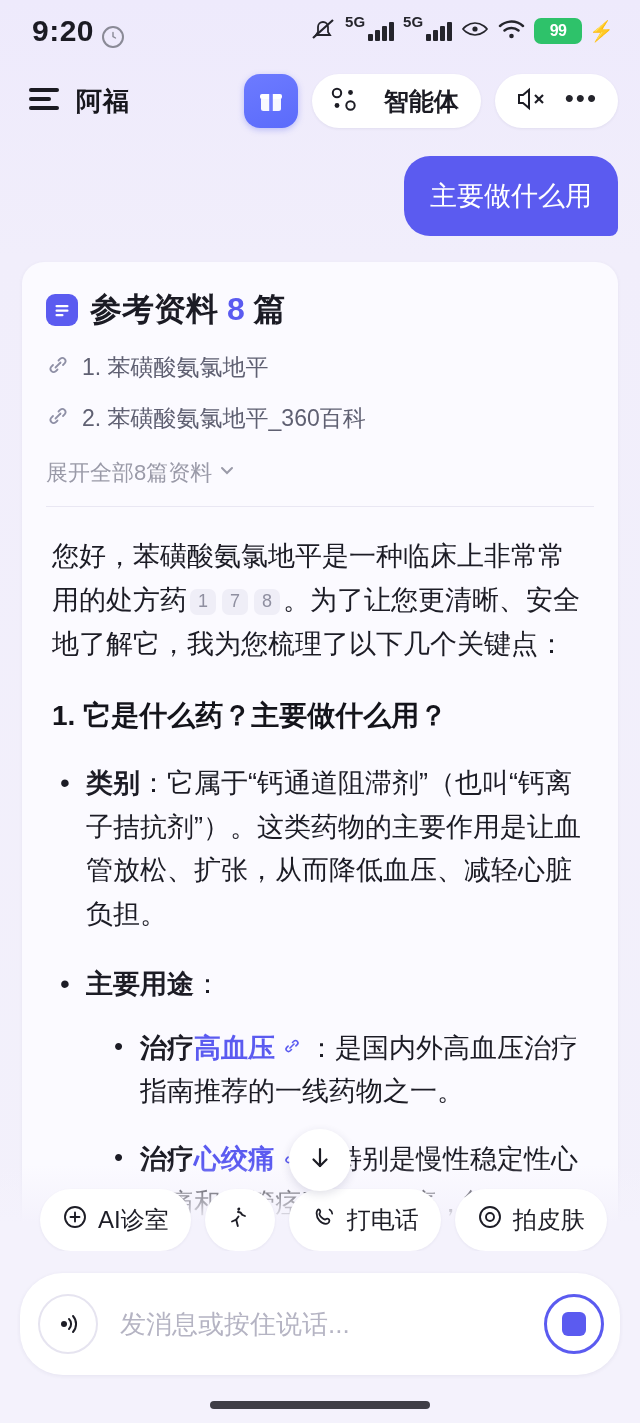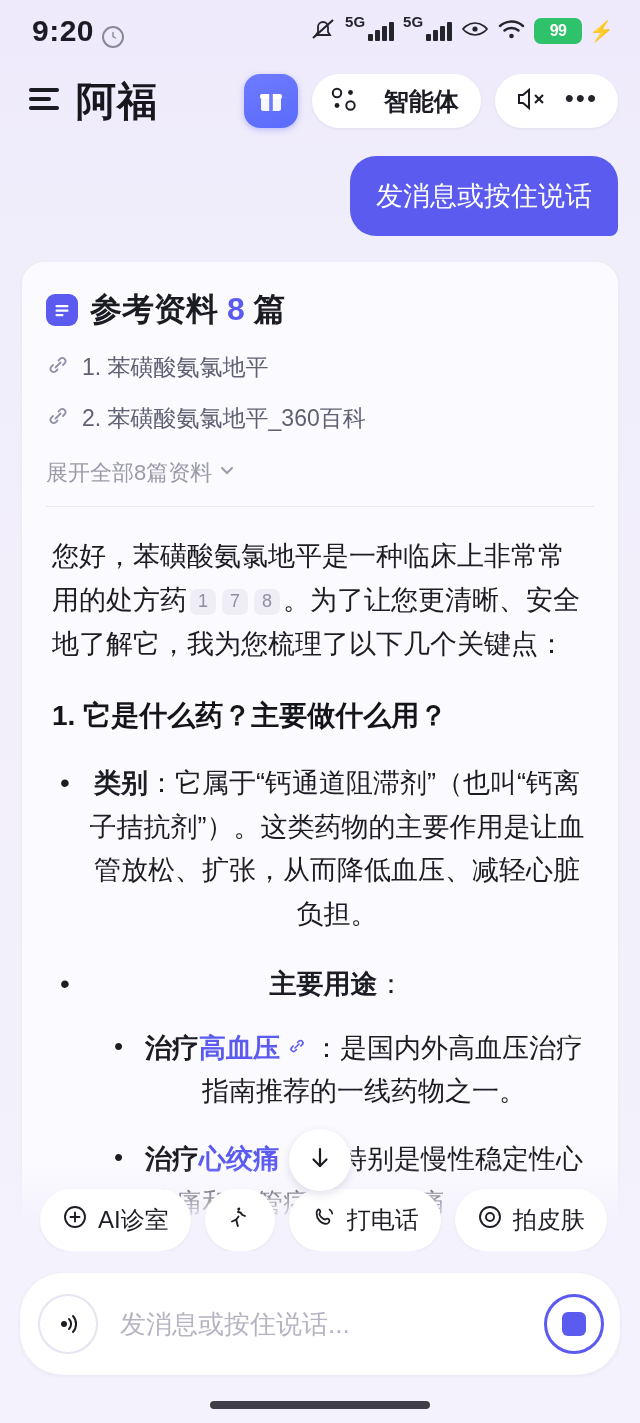--- a/index.html
+++ b/index.html
@@ -76,21 +76,21 @@
   
   .appbar {
     height: 78px;
     display: flex;
     align-items: center;
     padding: 0 22px 0 28px;
     gap: 14px;
   }
   .menu-icon { width: 34px; height: 26px; flex: 0 0 auto; }
   .app-title {
-    font-size: 40px;
+    font-size: 26px;
     font-weight: 700;
     color: #17171d;
     letter-spacing: 1px;
     margin-right: auto;
   }
   .gift-btn {
     width: 54px; height: 54px;
     border-radius: 16px;
     background: linear-gradient(160deg,#6d7bff,#5b6bfb);
     display: flex; align-items: center; justify-content: center;
@@ -190,21 +190,21 @@
     font-size: 18px;
     margin: 0 3px;
     vertical-align: 2px;
   }
   h3.sec {
     font-size: 28px;
     font-weight: 700;
     margin: 6px 0 24px 0;
     color: #14141b;
   }
-  ul.lv1 { list-style: none; margin: 0 0 0 4px; text-align: center; }
+  ul.lv1 { list-style: none; margin: 0 0 0 4px; }
   ul.lv1 > li {
     position: relative;
     padding-left: 30px;
     margin-bottom: 26px;
   }
   ul.lv1 > li::before {
     content: "•";
     position: absolute;
     left: 4px; top: -2px;
     font-size: 28px;
@@ -409,21 +409,21 @@
           <line x1="28" y1="9" x2="20" y2="17" stroke="#1c1c24" stroke-width="2.2"></line>
         </svg>
       </span>
       <span class="dots">•••</span>
     </span>
   </div>
 
   <div class="chat">
 
     <div class="user-row">
-      <div class="user-bubble">发消息或按住说话</div>
+      <div class="user-bubble">主要做什么用</div>
     </div>
 
     <div class="card">
 
       <div>
         <div class="ref-head">
           <span class="ref-badge">
             <svg width="20" height="20" viewBox="0 0 20 20">
               <rect x="3.5" y="5" width="13" height="2.3" rx="1.1" fill="#fff"></rect>
               <rect x="3.5" y="9.5" width="13" height="2.3" rx="1.1" fill="#fff"></rect>

